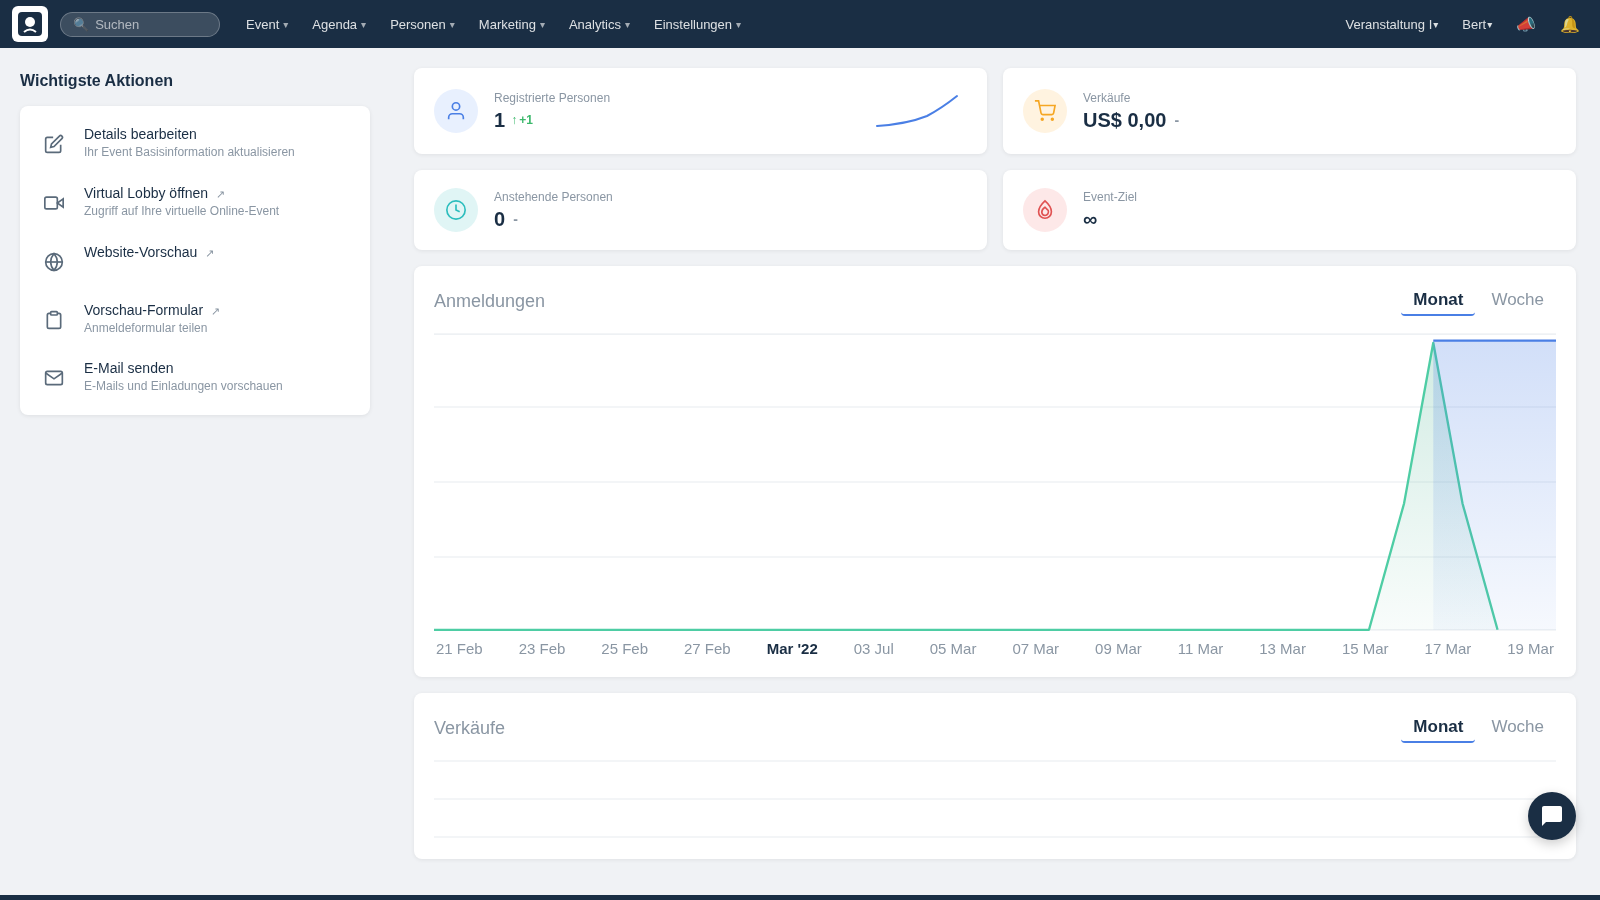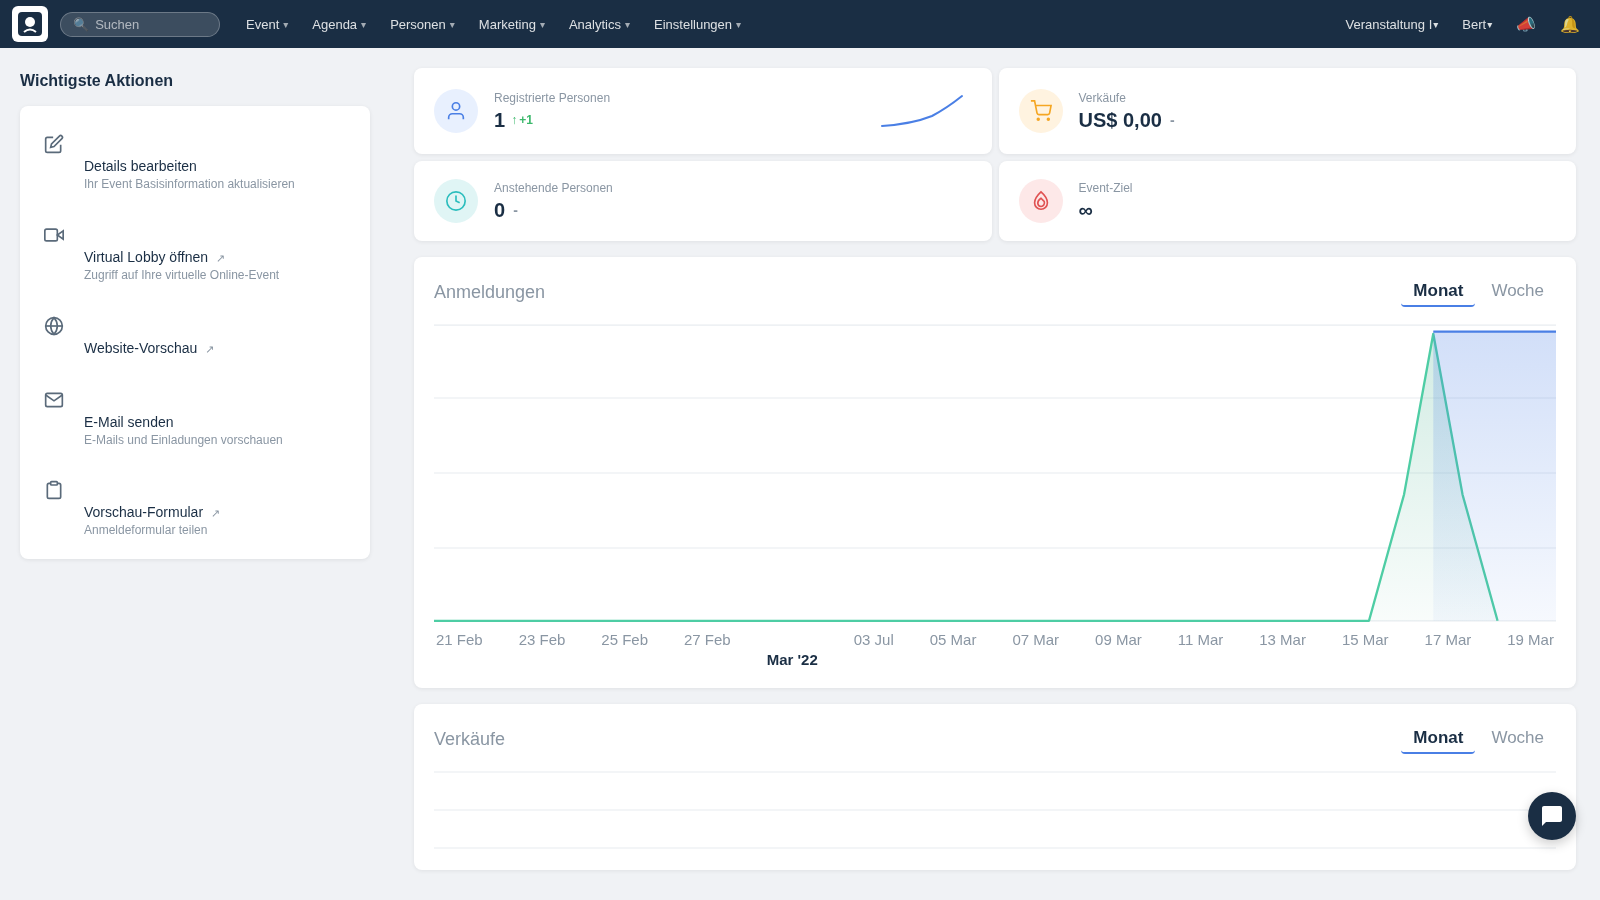--- a/index.html
+++ b/index.html
@@ -111,21 +111,21 @@
       transition: background 0.15s;
     }
     .action-icon {
       width: 32px; height: 32px;
       display: flex; align-items: center; justify-content: center;
       flex-shrink: 0;
       margin-top: 2px;
       color: #5a6a7a;
       font-size: 18px;
     }
-    .action-text { flex: 1; margin-top: 32px; }
+    .action-text { flex: 1; }
     .action-title {
       font-size: 14px;
       font-weight: 500;
       color: #1a2e44;
       margin-bottom: 2px;
     }
     .action-desc {
       font-size: 12px;
       color: #8a96a3;
       line-height: 1.4;
@@ -141,21 +141,21 @@
       flex: 1;
       padding: 20px 24px;
       overflow-y: auto;
       background: #f0f2f5;
     }
 
     
     .stat-cards-grid {
       display: grid;
       grid-template-columns: 1fr 1fr;
-      gap: 7px;
+      gap: 16px;
       margin-bottom: 16px;
     }
     .stat-card {
       background: white;
       border-radius: 8px;
       box-shadow: 0 1px 4px rgba(0,0,0,0.07);
       padding: 18px 20px;
       display: flex;
       align-items: center;
       gap: 16px;
@@ -242,21 +242,20 @@
       padding: 0 2px;
     }
     .chart-x-label {
       font-size: 15px;
       color: #8a96a3;
       text-align: center;
     }
     .chart-x-label.bold {
       font-weight: 600;
       color: #1a2e44;
-      margin-top: 20px;
     }
 
     
     .footer {
       background: #1a2e44;
       height: 44px;
       display: flex;
       align-items: center;
       padding: 0 20px;
       flex-shrink: 0;
@@ -405,43 +404,43 @@
           <div class="action-title">
             <span>Website-Vorschau</span>
             <span class="ext-icon">↗</span>
           </div>
         </div>
       </div>
 
       <div class="action-item">
         <div class="action-icon">
           <svg width="20" height="20" viewBox="0 0 24 24" fill="none" stroke="currentColor" stroke-width="2">
-            <path d="M4 4h16c1.1 0 2 .9 2 2v12c0 1.1-.9 2-2 2H4c-1.1 0-2-.9-2-2V6c0-1.1.9-2 2-2z"></path>
-            <polyline points="22,6 12,13 2,6"></polyline>
-          </svg>
-        </div>
-        <div class="action-text">
-          <div class="action-title">E-Mail senden</div>
-          <div class="action-desc">E-Mails und Einladungen vorschauen</div>
-        </div>
-      </div>
-
-      <div class="action-item">
-        <div class="action-icon">
-          <svg width="20" height="20" viewBox="0 0 24 24" fill="none" stroke="currentColor" stroke-width="2">
             <path d="M16 4h2a2 2 0 012 2v14a2 2 0 01-2 2H6a2 2 0 01-2-2V6a2 2 0 012-2h2"></path>
             <rect x="8" y="2" width="8" height="4" rx="1" ry="1"></rect>
           </svg>
         </div>
         <div class="action-text">
           <div class="action-title">
             <span>Vorschau-Formular</span>
             <span class="ext-icon">↗</span>
           </div>
           <div class="action-desc">Anmeldeformular teilen</div>
+        </div>
+      </div>
+
+      <div class="action-item">
+        <div class="action-icon">
+          <svg width="20" height="20" viewBox="0 0 24 24" fill="none" stroke="currentColor" stroke-width="2">
+            <path d="M4 4h16c1.1 0 2 .9 2 2v12c0 1.1-.9 2-2 2H4c-1.1 0-2-.9-2-2V6c0-1.1.9-2 2-2z"></path>
+            <polyline points="22,6 12,13 2,6"></polyline>
+          </svg>
+        </div>
+        <div class="action-text">
+          <div class="action-title">E-Mail senden</div>
+          <div class="action-desc">E-Mails und Einladungen vorschauen</div>
         </div>
       </div>
 
     </div>
   </aside>
 
   <main class="right-content">
 
     <div class="stat-cards-grid">
 

